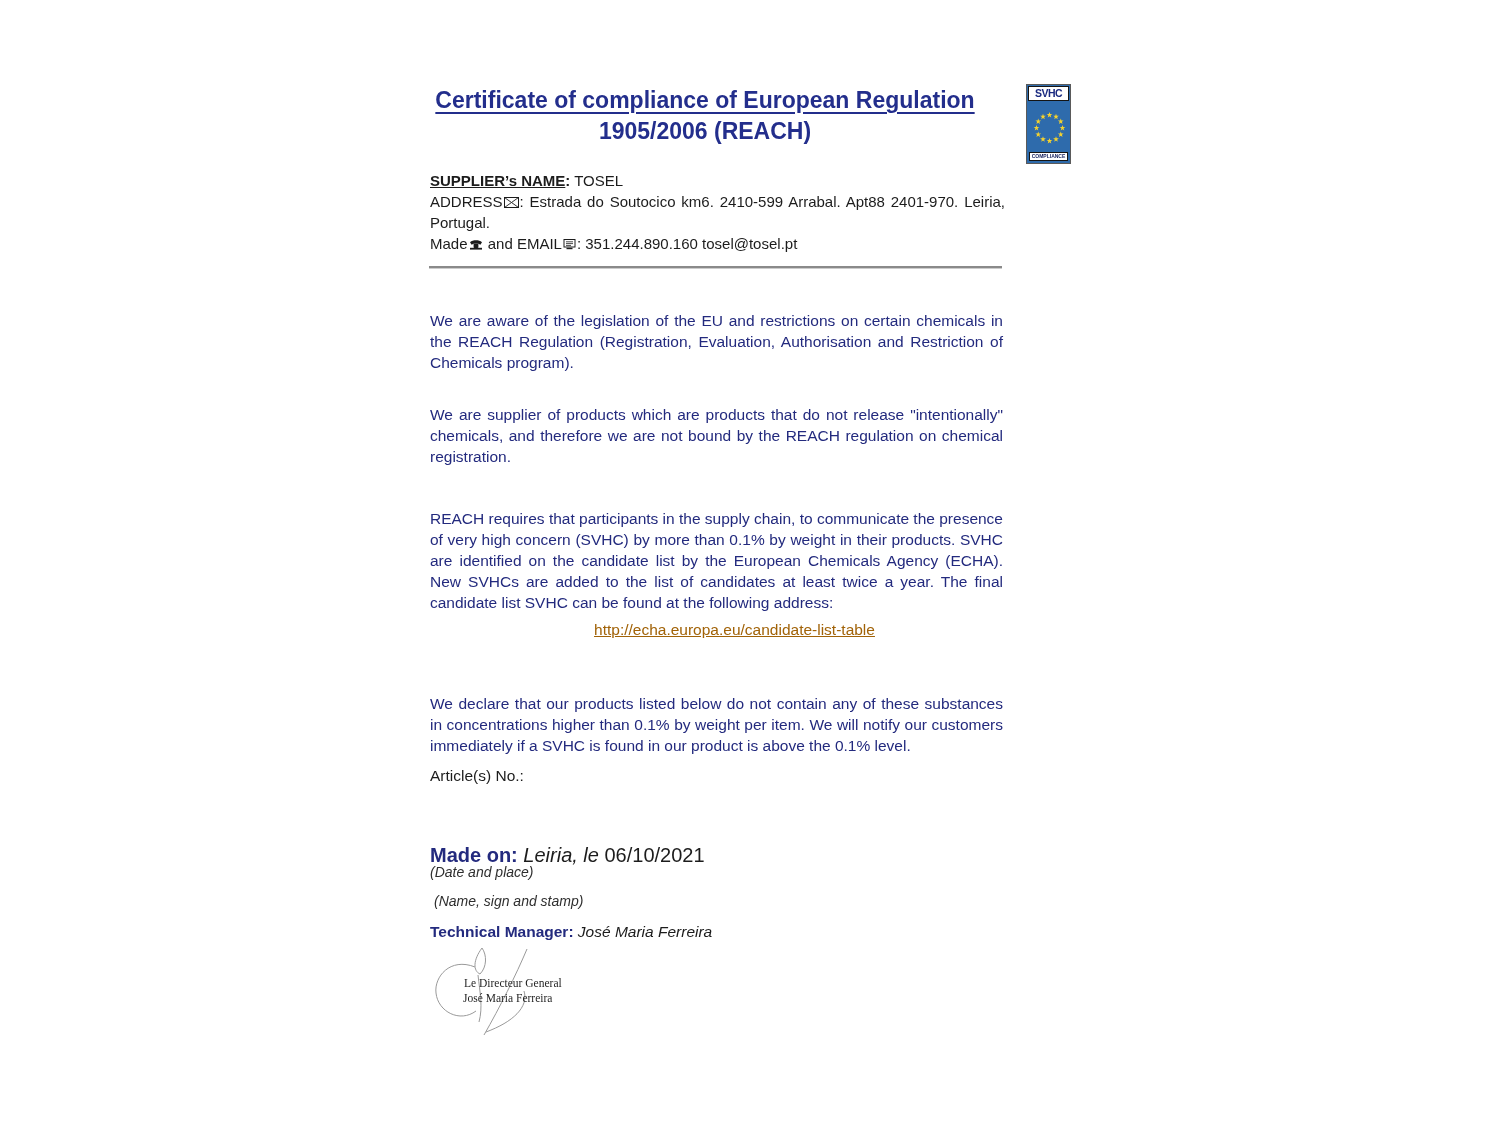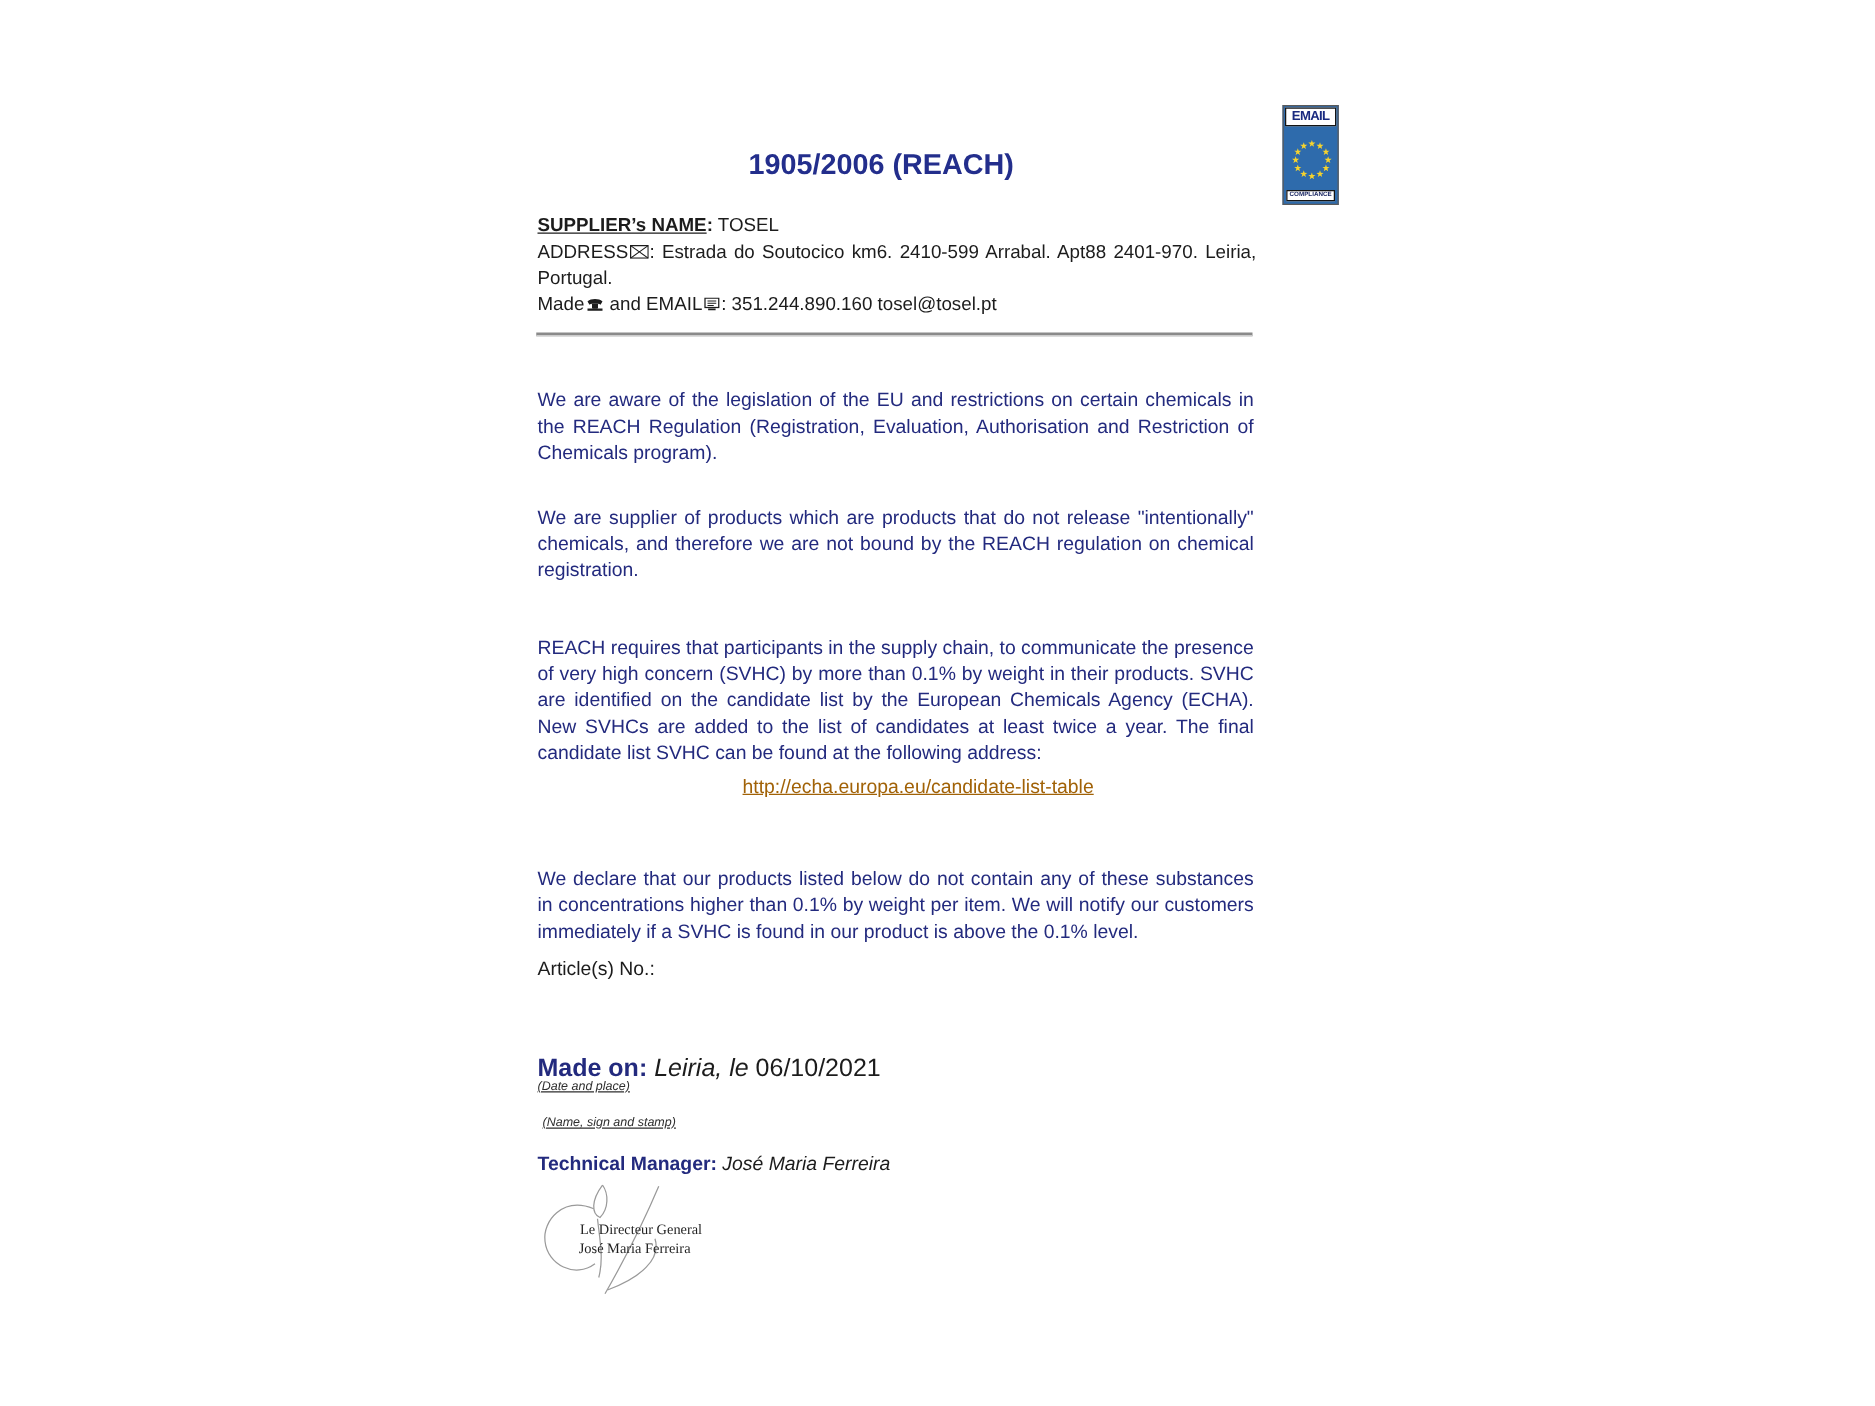--- a/index.html
+++ b/index.html
@@ -58,40 +58,40 @@
   .link-row { position:absolute; left:430px; top:621px; width:573px; text-align:center; font-size:15.5px; }
   .link { color:#a16207; text-decoration:underline; cursor:pointer;margin-left:36px; }
 
   .article-row { position:absolute; left:430px; top:767px; color:#1c1c1c; font-size:15.5px; }
 
   .made-on-row { position:absolute; left:430px; top:844px; font-size:20px; color:#1c1c1c; }
   .tech-row    { position:absolute; left:430px; top:923px; font-size:15.5px; color:#1c1c1c; }
   .navy-bold { color:#232a7e; font-weight:700; }
   .italic { font-style:italic; }
 
-  .caption { position:absolute; font-size:10px; font-style:italic; color:#2e2e2e;text-decoration:underline; }
+  .caption { position:absolute; font-size:14px; font-style:italic; color:#2e2e2e; }
   .cap-date { left:430px; top:864px; }
   .cap-name { left:434px; top:893px; }
 
   
   .signature { position:absolute; left:430px; top:945px; width:140px; height:118px; }
   .sig-text { font-family:"Liberation Serif", serif; font-size:11.5px; fill:#1f1f1f; }
 </style>
 </head>
 <body>
 
 <div class="page">
 
   <div class="title-block">
-    <br>
+    <span class="title-line1">Certificate of compliance of European Regulation</span><br>
     <span class="title-line2">1905/2006 (REACH)</span>
   </div>
 
   <div class="reach-logo">
-    <div class="reach-label">EMAIL</div>
+    <div class="reach-label">SVHC</div>
     <svg class="stars-svg" width="45" height="80" viewBox="0 0 45 80">
       <defs>
         <path id="star" d="M0,-3 L0.71,-0.97 L2.85,-0.93 L1.14,0.37 L1.76,2.43 L0,1.2 L-1.76,2.43 L-1.14,0.37 L-2.85,-0.93 L-0.71,-0.97 Z" fill="#f6d32d"></path>
       </defs>
       <use href="#star" transform="translate(22.5,30)"></use>
       <use href="#star" transform="translate(29,31.74)"></use>
       <use href="#star" transform="translate(33.76,36.5)"></use>
       <use href="#star" transform="translate(35.5,43)"></use>
       <use href="#star" transform="translate(33.76,49.5)"></use>
       <use href="#star" transform="translate(29,54.26)"></use>

